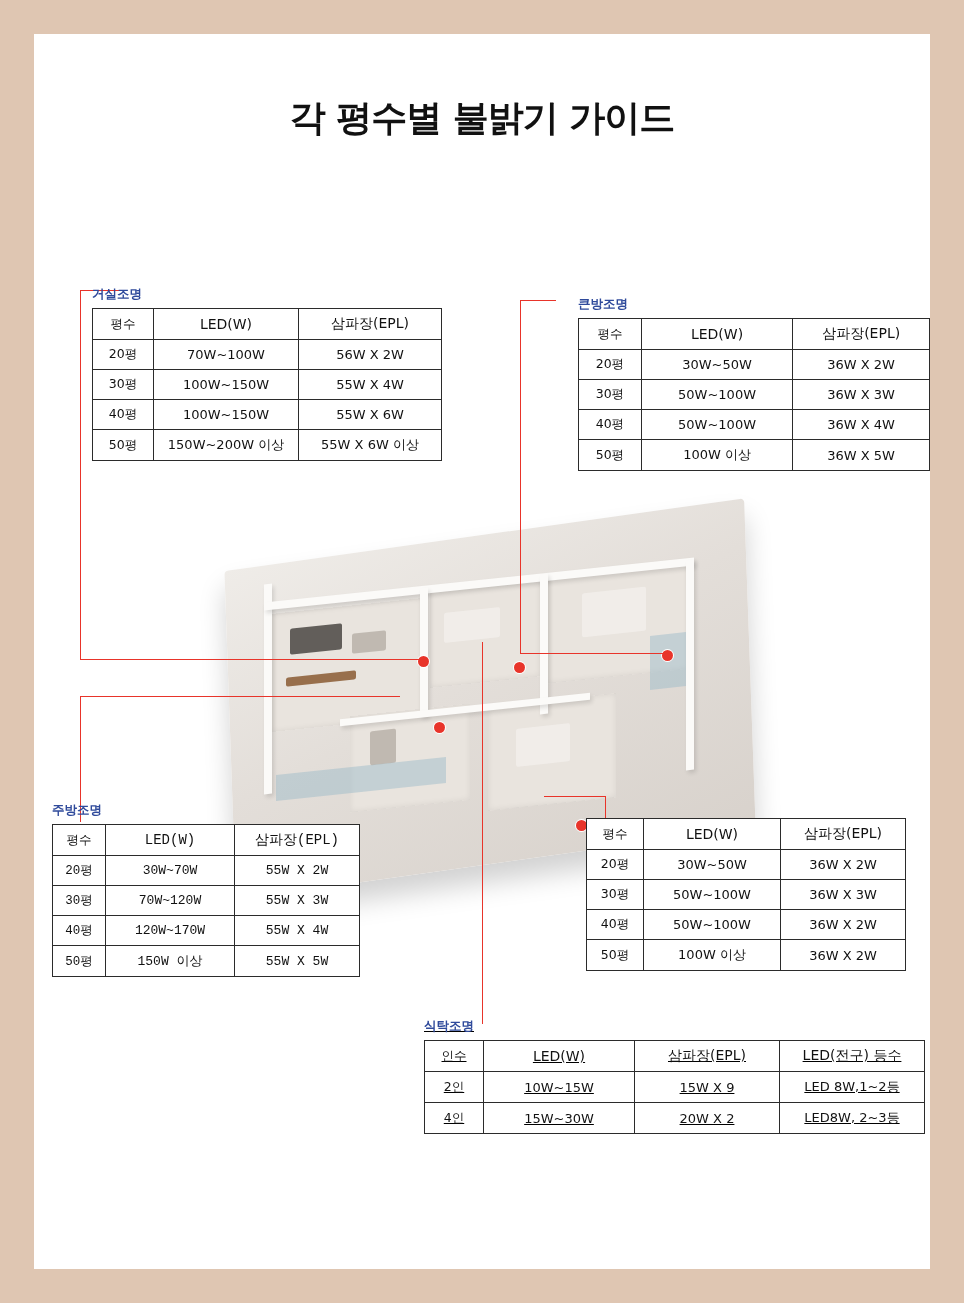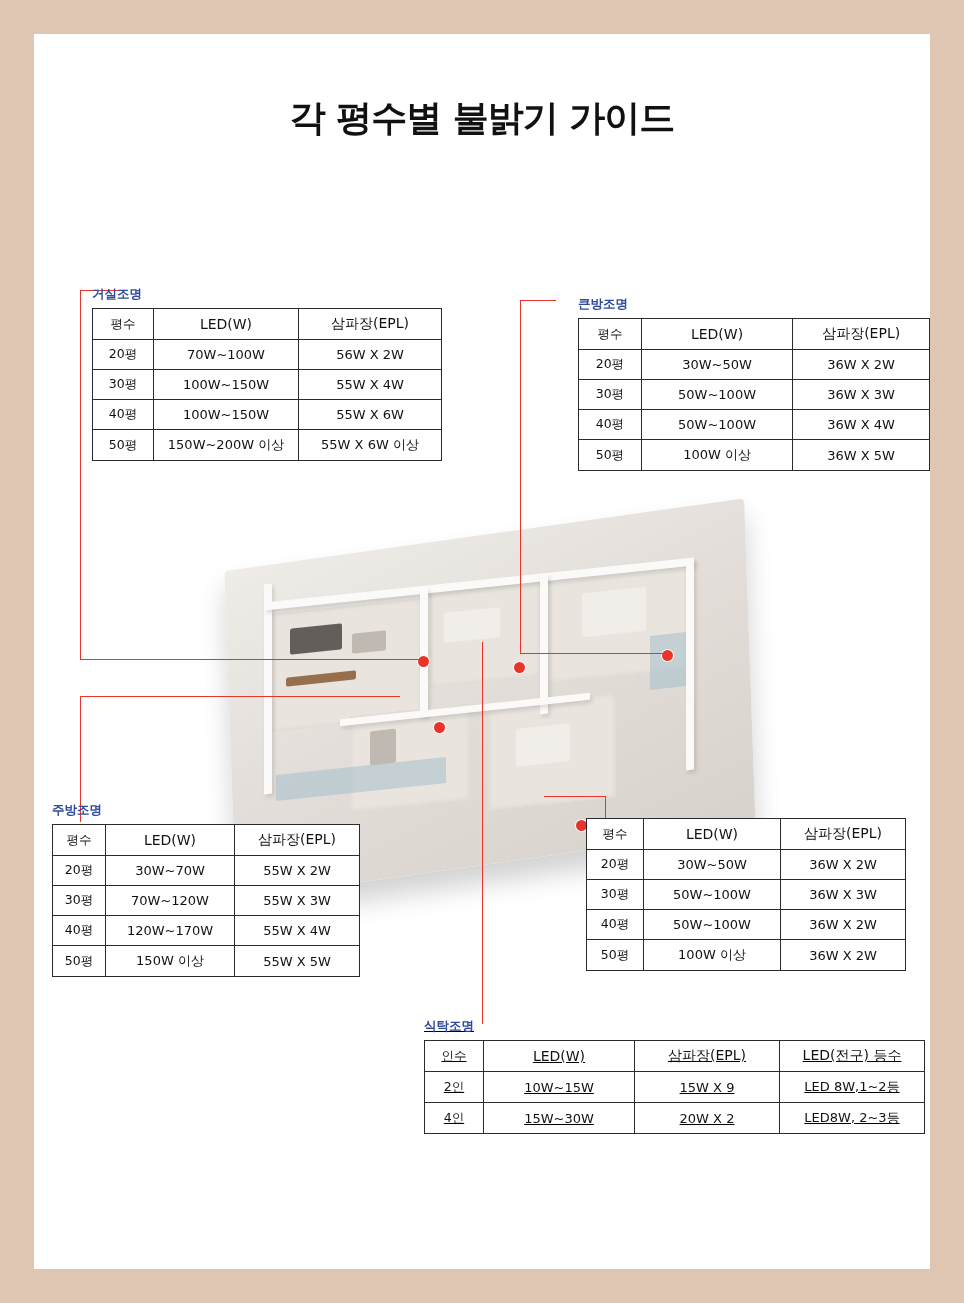--- a/index.html
+++ b/index.html
@@ -230,21 +230,21 @@
         </tr>
         <tr>
           <td class="c0">50평</td>
           <td>100W 이상</td>
           <td>36W X 5W</td>
         </tr>
       </tbody>
     </table>
   </div>
 
-  <div class="tbl-wrap" style="left:18px;top:768px;">
+  <div class="tbl-wrap" style="left:18px;top:768px;font-family:Liberation Mono, monospace;">
     <div class="tbl-label">주방조명</div>
     <table class="grid t-kitchen">
       <thead>
         <tr>
           <th class="c0">평수</th>
           <th>LED(W)</th>
           <th>삼파장(EPL)</th>
         </tr>
       </thead>
       <tbody>

